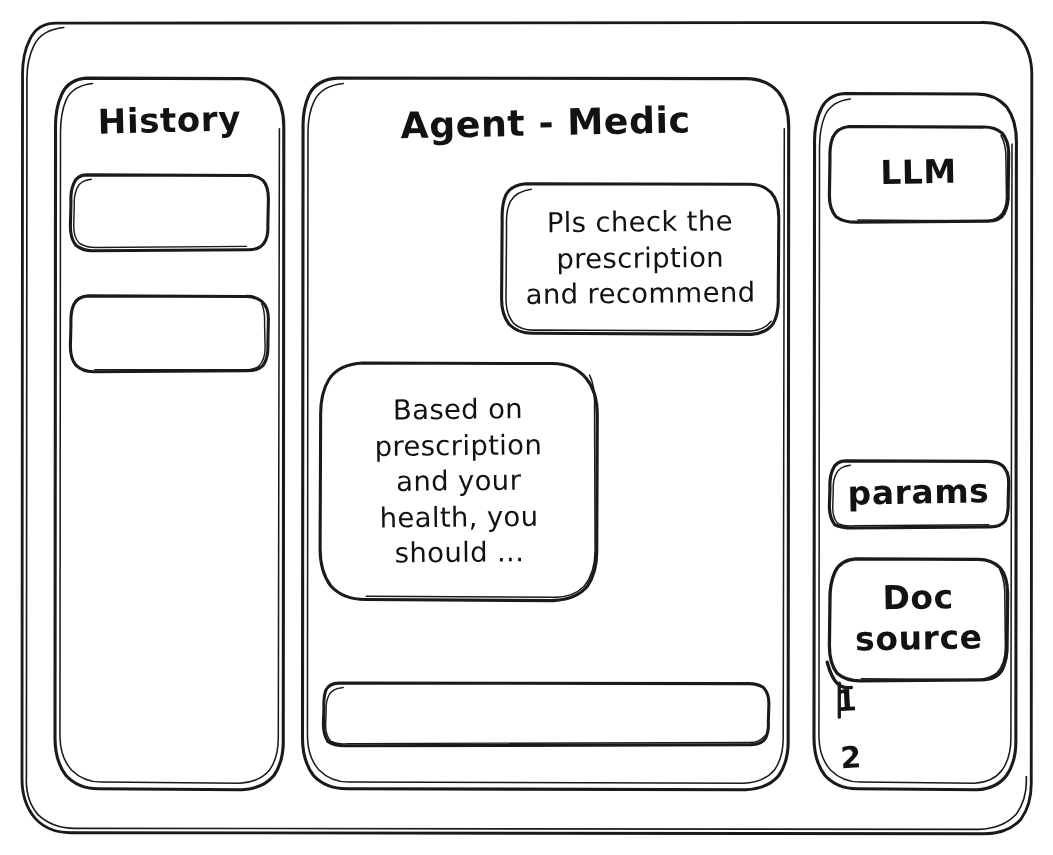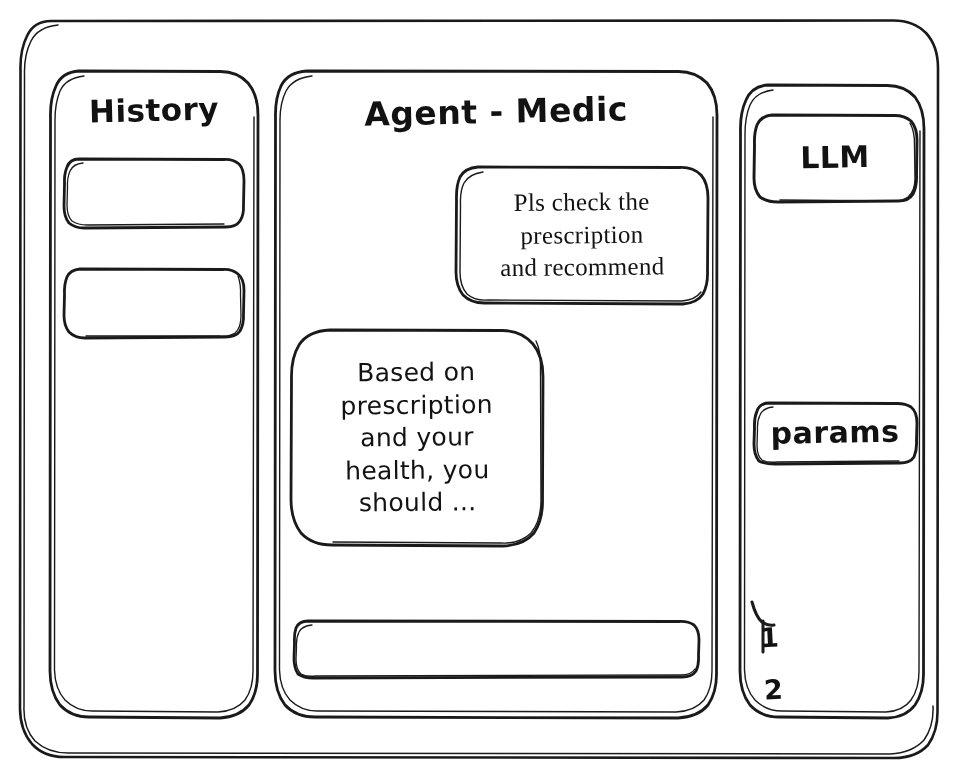--- a/index.html
+++ b/index.html
@@ -99,21 +99,20 @@
     top: 24px;
     font-size: 33px;
     font-weight: 600;
     transform: rotate(-1.2deg);
   }
   #user-bubble {
     left: 182px;
     top: 96px;
     width: 256px;
     height: 142px;
-    font-family: Liberation Serif, serif;
   }
   #agent-bubble {
     left: 16px;
     top: 259px;
     width: 258px;
     height: 222px;
   }
   #composer {
     left: 20px;
     top: 550px;
@@ -137,21 +136,21 @@
   
   #tools-panel {
     left: 738px;
     top: 82px;
     width: 188px;
     height: 638px;
   }
   .tool-btn { left: 14px; width: 166px; }
   #tool-llm      { top: 30px;  height: 92px; }
   #tool-ocr      { top: 148px; height: 90px; }
-  #tool-params   { top: 318px; height: 66px; }
+  #tool-params   { top: 334px; height: 66px; }
   #tool-docsrc   { top: 423px; height: 116px; }
   .tool-text {
     position: absolute;
     left: 6px;
     right: 6px;
     top: 50%;
     transform: translateY(-50%) rotate(-1deg);
     text-align: center;
     font-size: 30px;
     line-height: 1.22;
@@ -262,20 +261,28 @@
 
 
     <div class="sk tool-btn" id="tool-params">
       <svg class="frame" viewBox="0 0 166 66" preserveAspectRatio="none">
         <path stroke-width="2.9" d="M17 3 Q8 3 5 11 Q2 18 2.5 28 L2 44 Q2 55 7 61 Q13 64 23 64 L148 63 Q158 63 162 57 Q165 50 164.5 41 L165 23 Q165 12 159 7 Q153 3 143 3.5 Z"></path>
         <path stroke-width="1.3" d="M21 7 Q11 8 8 15 Q5 21 5.5 30 L5 45 Q5 56 10 60 Q16 63 25 62 L147 61"></path>
       </svg>
       <div class="tool-text">params</div>
     </div>
 
+    <div class="sk tool-btn" id="tool-docsrc">
+      <svg class="frame" viewBox="0 0 166 116" preserveAspectRatio="none">
+        <path stroke-width="3.0" d="M26 3 Q12 4 7 15 Q2 26 2.5 42 L2 82 Q2 98 9 107 Q17 114 30 114 L140 113 Q154 113 159 104 Q164 94 163.5 80 L164 35 Q164 19 157 11 Q149 3 136 3.5 Z"></path>
+        <path stroke-width="1.4" d="M157 13 Q162 23 161.5 40 L162 83 Q162 99 154 107 Q145 114 132 113 L31 112"></path>
+      </svg>
+      <div class="tool-text">Doc
+source</div>
+    </div>
 
     <svg class="frame" viewBox="0 0 188 638" preserveAspectRatio="none" style="position:absolute;left:0;top:0;width:188px;height:638px;">
       <path stroke-width="3.0" d="M14 520 Q18 535 24 540 Q29 544 36 543"></path>
       <path stroke-width="3.0" d="M25 539 L25 570"></path>
     </svg>
 
     <div class="doc-item" id="doc-item-1">1</div>
     <div class="doc-item" id="doc-item-2">2</div>
   </div>
 

